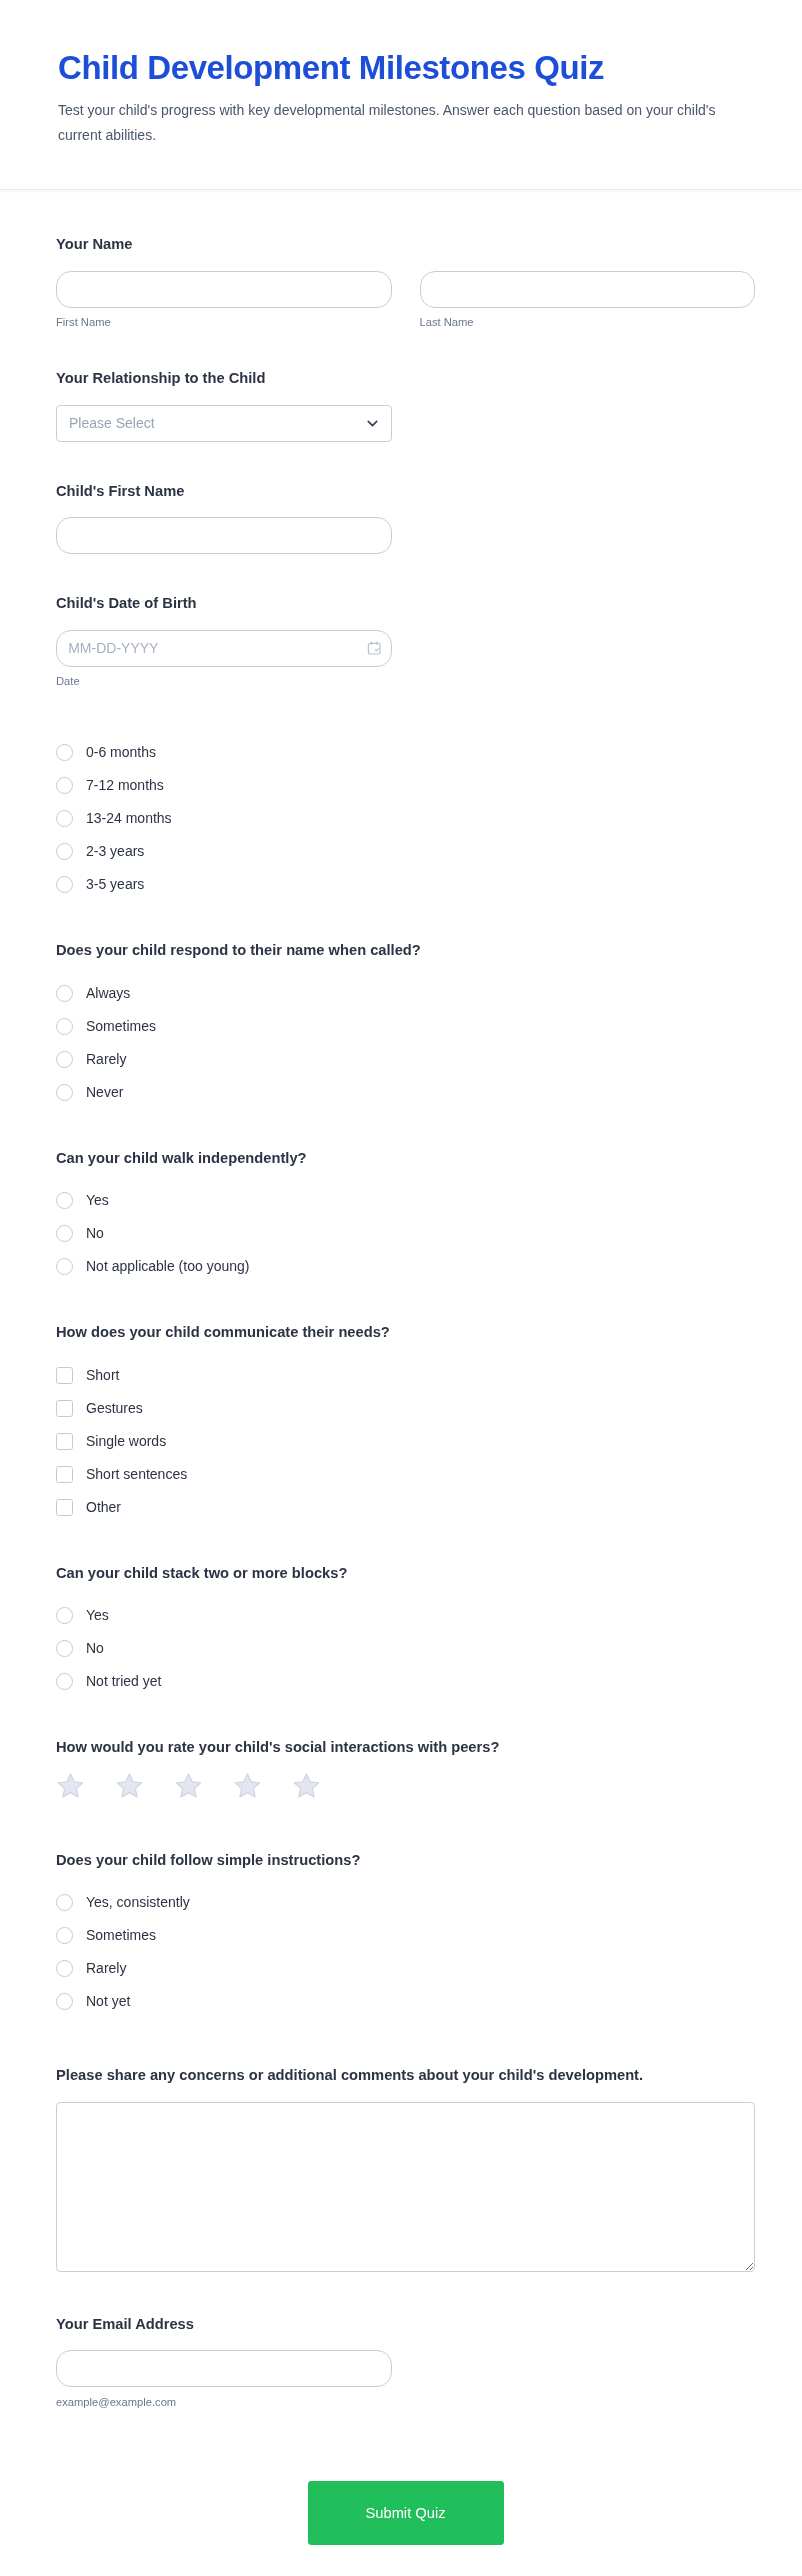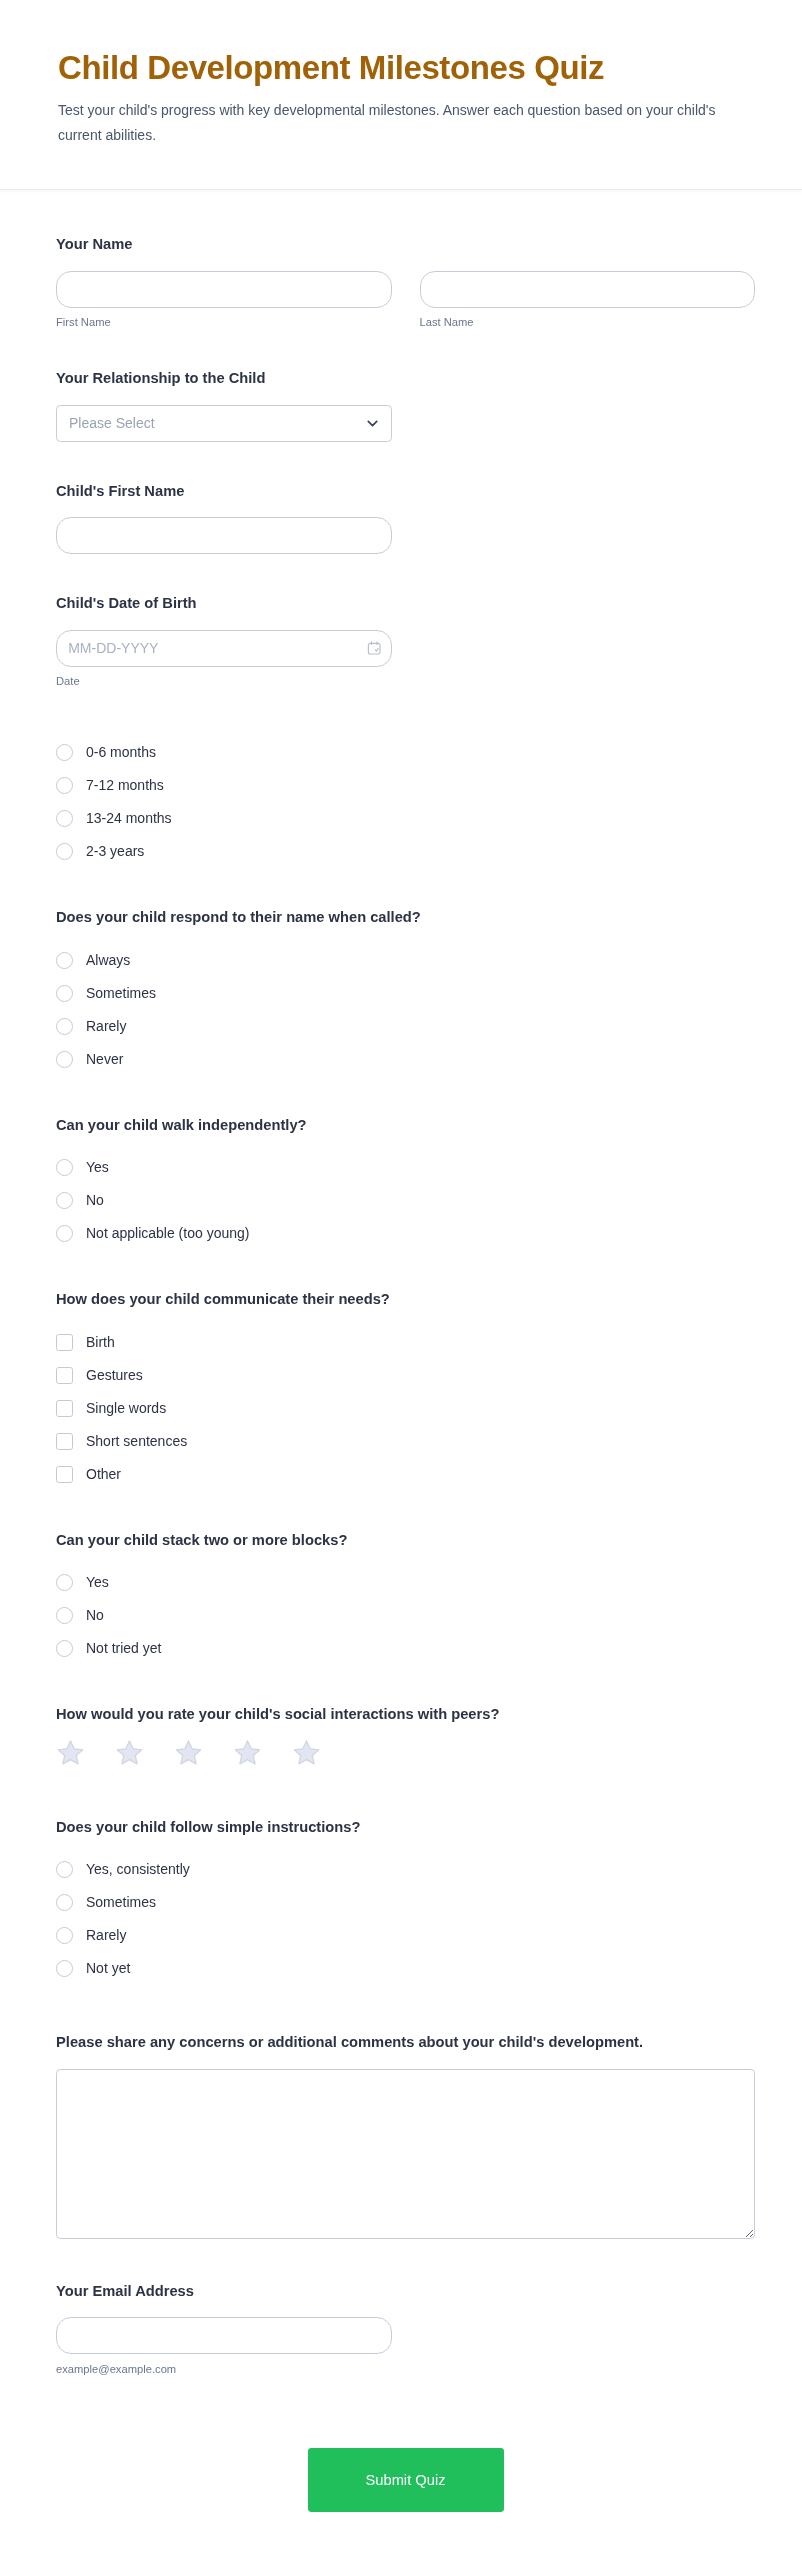--- a/index.html
+++ b/index.html
@@ -15,21 +15,21 @@
   
   .form-header {
     padding: 48px 58px 41px 58px;
     border-bottom: 1.7px solid #e8eaef;
     box-shadow: 0 1.7px 2.6px rgba(60,70,90,0.04);
   }
   .form-title {
     font-size: 33px;
     font-weight: 700;
     letter-spacing: -0.4px;
-    color: #a16207;
+    color: #1d4ed8;
     line-height: 40px;
   }
   .form-subtitle {
     margin-top: 10.3px;
     font-size: 14px;
     line-height: 25px;
     color: #4a566b;
     max-width: 690px;
   }
 
@@ -219,20 +219,24 @@
       <span class="opt-text">7-12 months</span>
     </label>
     <label class="opt-row">
       <span class="radio-ctl"></span>
       <span class="opt-text">13-24 months</span>
     </label>
     <label class="opt-row">
       <span class="radio-ctl"></span>
       <span class="opt-text">2-3 years</span>
     </label>
+    <label class="opt-row">
+      <span class="radio-ctl"></span>
+      <span class="opt-text">3-5 years</span>
+    </label>
   </div>
 
   <div class="section tight">
     <label class="q-label">Does your child respond to their name when called?</label>
     <label class="opt-row">
       <span class="radio-ctl"></span>
       <span class="opt-text">Always</span>
     </label>
     <label class="opt-row">
       <span class="radio-ctl"></span>
@@ -261,21 +265,21 @@
     <label class="opt-row">
       <span class="radio-ctl"></span>
       <span class="opt-text">Not applicable (too young)</span>
     </label>
   </div>
 
   <div class="section tight">
     <label class="q-label">How does your child communicate their needs?</label>
     <label class="opt-row">
       <span class="check-ctl"></span>
-      <span class="opt-text">Birth</span>
+      <span class="opt-text">Short</span>
     </label>
     <label class="opt-row">
       <span class="check-ctl"></span>
       <span class="opt-text">Gestures</span>
     </label>
     <label class="opt-row">
       <span class="check-ctl"></span>
       <span class="opt-text">Single words</span>
     </label>
     <label class="opt-row">

